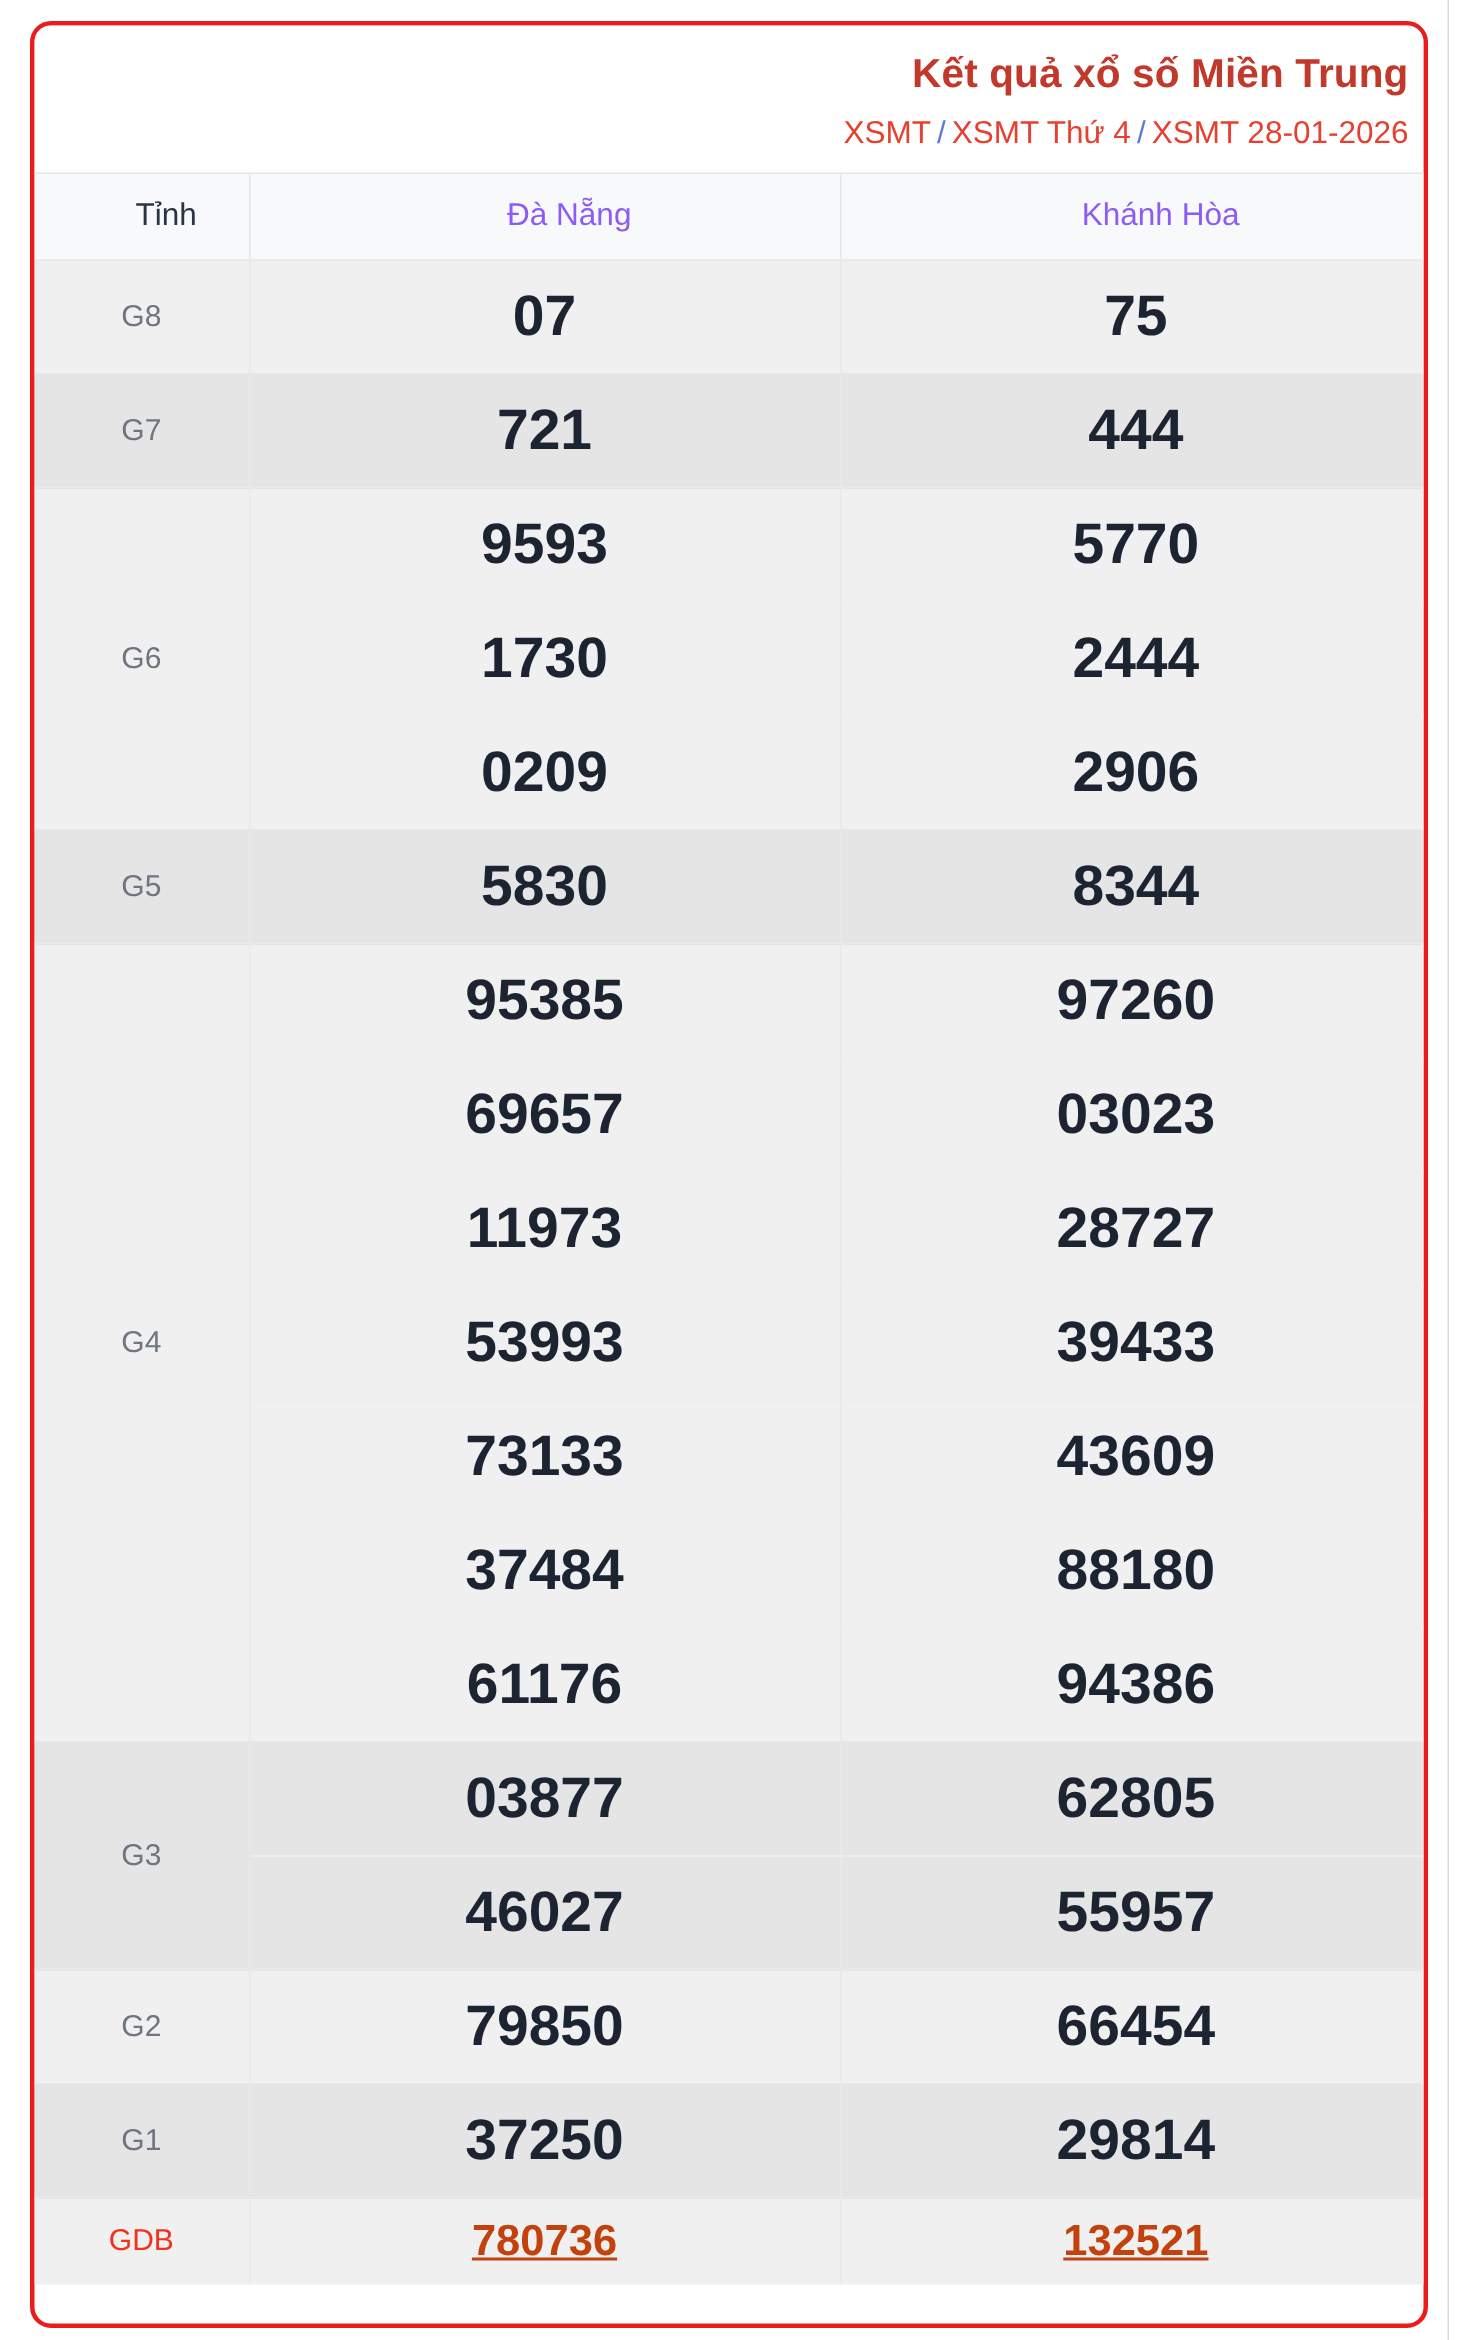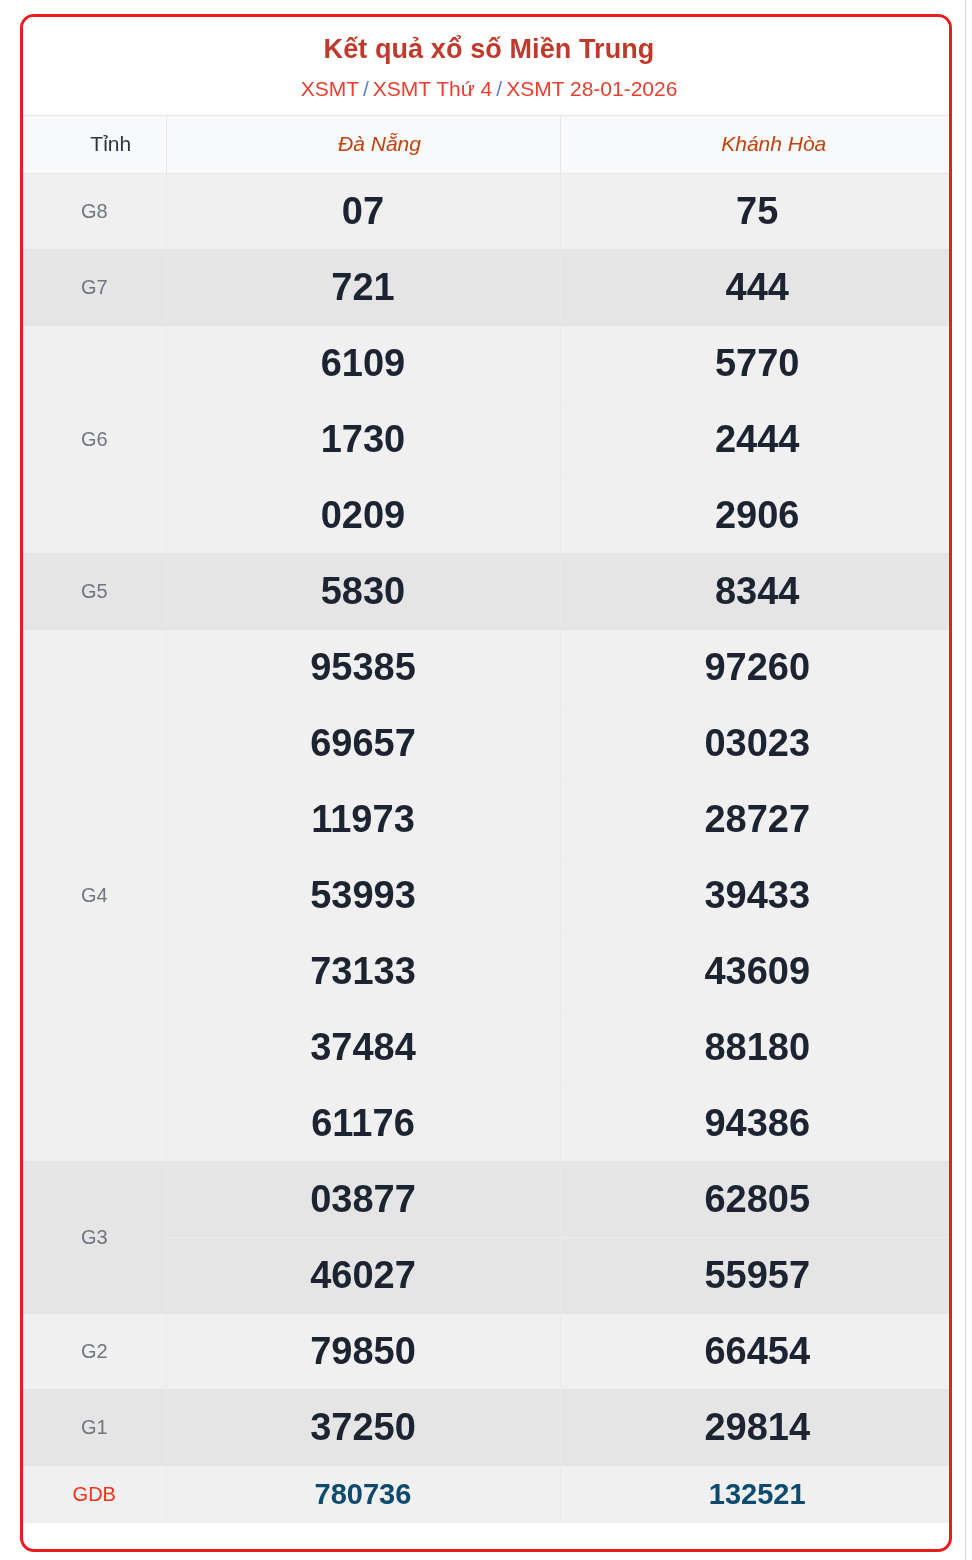--- a/index.html
+++ b/index.html
@@ -40,21 +40,21 @@
     width: 932px;
     height: 1538px;
     border: 3px solid #ec1c1c;
     border-radius: 14px;
     background: #ffffff;
     overflow: hidden;
   }
 
   .card-header {
     padding: 16px 10px 12px 16px;
-    text-align: center;
+    text-align: right;
     background: #ffffff;
   }
 
   .card-title {
     margin: 0;
     font-size: 27px;
     font-weight: bold;
     color: #c0392b;
     letter-spacing: .1px;
     line-height: 1.2;
@@ -96,22 +96,21 @@
     font-weight: normal;
     vertical-align: middle;
     text-align: center;
     padding-left: 34px;
   }
   thead th.th-prov {
     border-left: none;
     color: #2b3445;
   }
   thead th.th-city {
-    color: #c2410c;
-    font-style: italic;
+    color: #8b5cf6;
   }
 
   tbody td {
     border-left: 1px solid #e9e9e9;
     text-align: center;
     vertical-align: middle;
     height: 76px;
     color: #1c2431;
     font-weight: bold;
     font-size: 38px;
@@ -131,22 +130,23 @@
   
   tbody tr.shade td { background: #f0f0f0; }
   tbody tr.plain td { background: #e5e5e5; }
 
   
   tbody tr.group-start td {
     border-top: 1px solid #e4e4e4;
   }
 
   tbody td.cell-num.gdb-num {
-    color: #0c4a6e;
+    color: #c2410c;
     font-size: 29px;
+    text-decoration: underline;
   }
   tbody td.cell-label.gdb-label {
     color: #f4301a;
     font-weight: normal;
   }
 
   tbody tr.row-gdb td { height: 58px; }
 </style>
 </head>
 <body>
@@ -182,21 +182,21 @@
             <td class="cell-num">07</td>
             <td class="cell-num">75</td>
           </tr>
           <tr class="plain group-start">
             <td class="cell-label" rowspan="1">G7</td>
             <td class="cell-num">721</td>
             <td class="cell-num">444</td>
           </tr>
           <tr class="shade group-start">
             <td class="cell-label" rowspan="3">G6</td>
-            <td class="cell-num">6109</td>
+            <td class="cell-num">9593</td>
             <td class="cell-num">5770</td>
           </tr>
           <tr class="shade sub-row">
             <td class="cell-num">1730</td>
             <td class="cell-num">2444</td>
           </tr>
           <tr class="shade sub-row">
             <td class="cell-num">0209</td>
             <td class="cell-num">2906</td>
           </tr>

